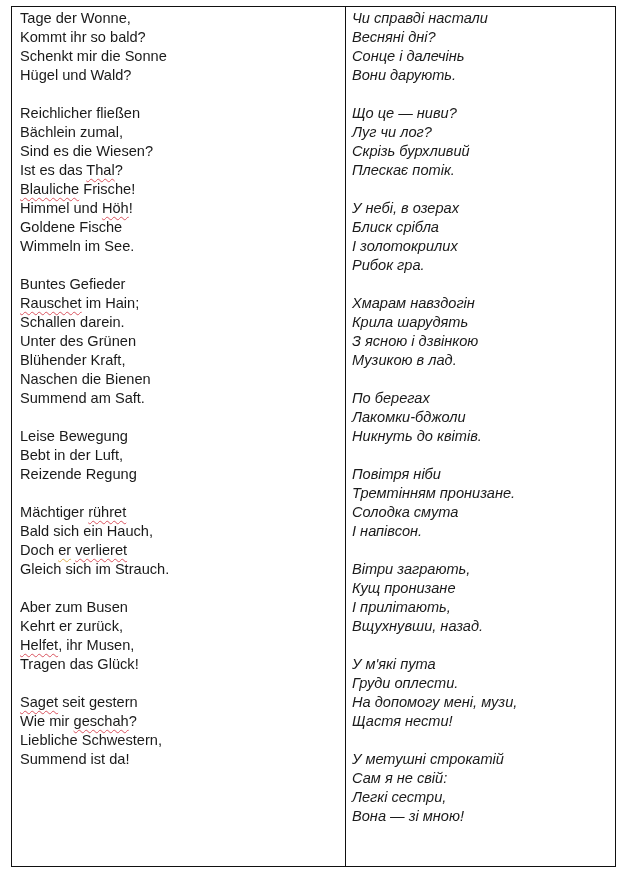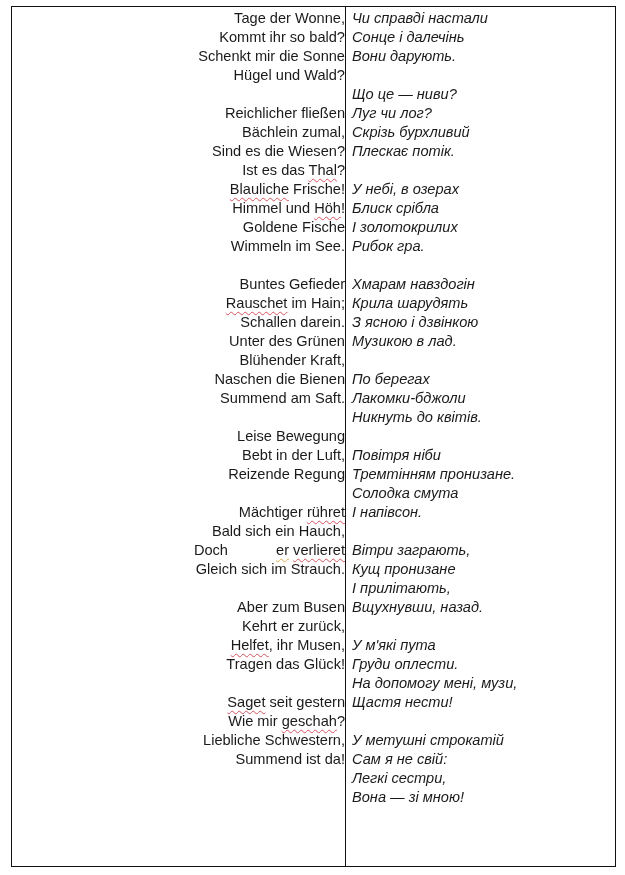--- a/index.html
+++ b/index.html
@@ -12,26 +12,26 @@
     display: flex;
   }
   .col {
     box-sizing: border-box;
     font-family: "Liberation Sans", sans-serif;
     font-size: 14.6px;
     line-height: 19px;
     color: #1a1a1a;
     padding-top: 2px;
   }
-  .col-left { width: 334px; padding-left: 8px; border-right: 1.5px solid #111; text-align: right; }
+  .col-left { width: 334px; padding-left: 8px; border-right: 1.5px solid #111; }
   .col-right { flex: 1; padding-left: 6px; font-style: italic; }
   .stanza { margin-bottom: 19px; }
   .line { display: block; white-space: pre; height: 19px; }
   .sq { text-decoration: underline wavy #d9535f; text-decoration-thickness: 1px; text-underline-offset: 3px; text-decoration-skip-ink: none; }
-  .sq-grammar { text-decoration: underline wavy #e0b050; text-decoration-thickness: 1px; text-underline-offset: 3px; text-decoration-skip-ink: none; margin-left: 44px; }
+  .sq-grammar { text-decoration: underline wavy #e0b050; text-decoration-thickness: 1px; text-underline-offset: 3px; text-decoration-skip-ink: none; }
 </style>
 </head>
 <body>
 
 <div class="page-table">
   <div class="col col-left">
       <div class="stanza">
         <span class="line"><span>Tage der Wonne,</span></span>
         <span class="line"><span>Kommt ihr so bald?</span></span>
         <span class="line"><span>Schenkt mir die Sonne</span></span>
@@ -76,20 +76,21 @@
       <div class="stanza">
         <span class="line"><span class="sq">Saget</span><span> seit gestern</span></span>
         <span class="line"><span>Wie mir </span><span class="sq">geschah</span><span>?</span></span>
         <span class="line"><span>Liebliche Schwestern,</span></span>
         <span class="line"><span>Summend ist da!</span></span>
       </div>
     </div>
   <div class="col col-right">
       <div class="stanza">
         <span class="line"><span>Чи справді настали</span></span>
+        <span class="line"><span>Весняні дні?</span></span>
         <span class="line"><span>Сонце і далечінь</span></span>
         <span class="line"><span>Вони дарують.</span></span>
       </div>
       <div class="stanza">
         <span class="line"><span>Що це — ниви?</span></span>
         <span class="line"><span>Луг чи лог?</span></span>
         <span class="line"><span>Скрізь бурхливий</span></span>
         <span class="line"><span>Плескає потік.</span></span>
       </div>
       <div class="stanza">

